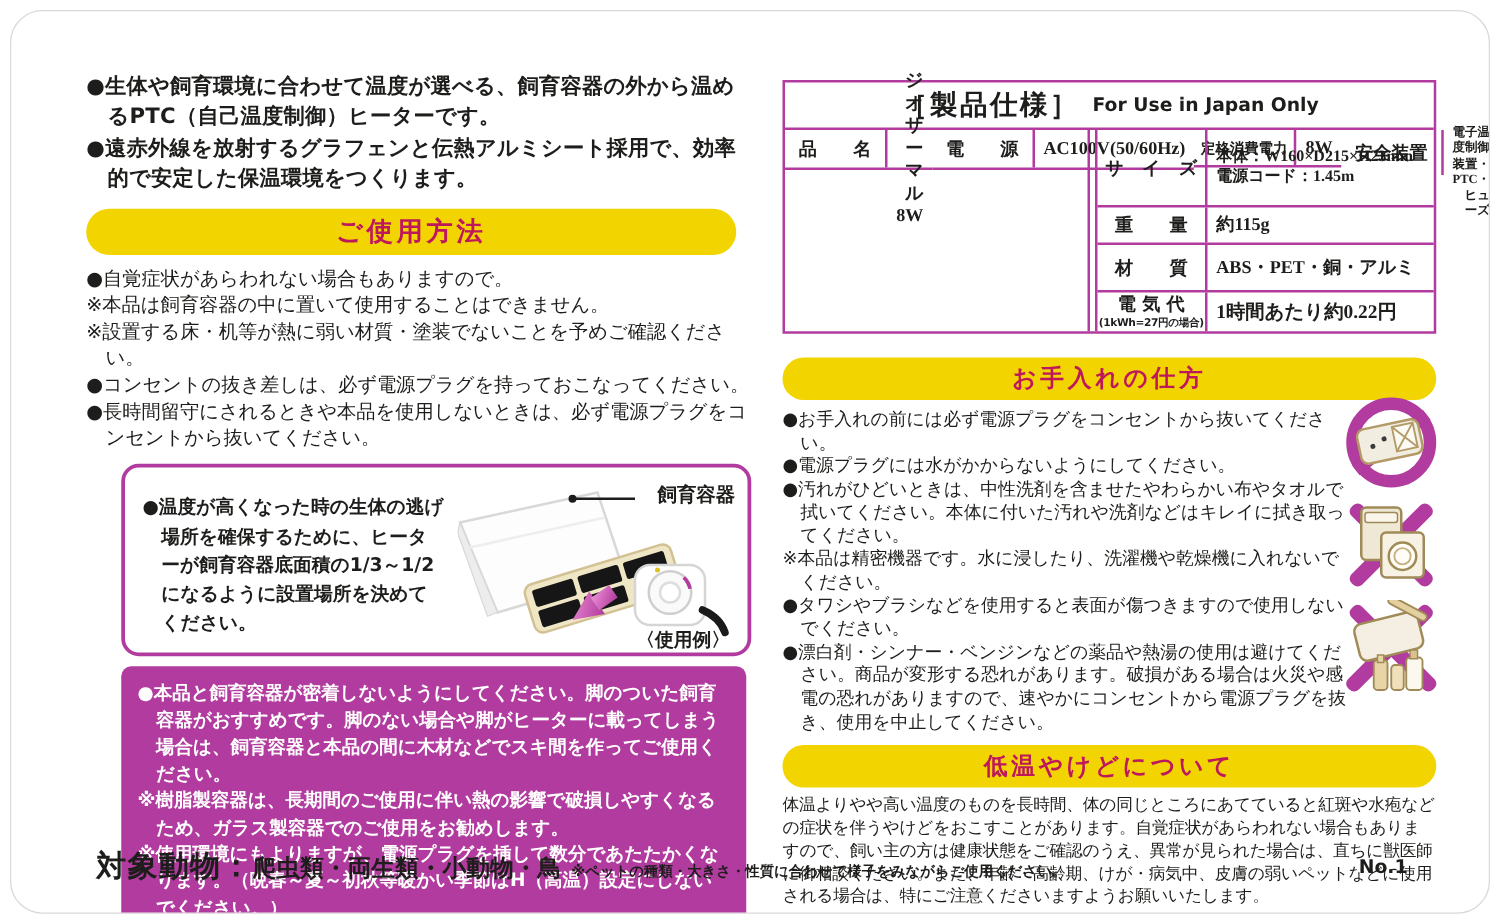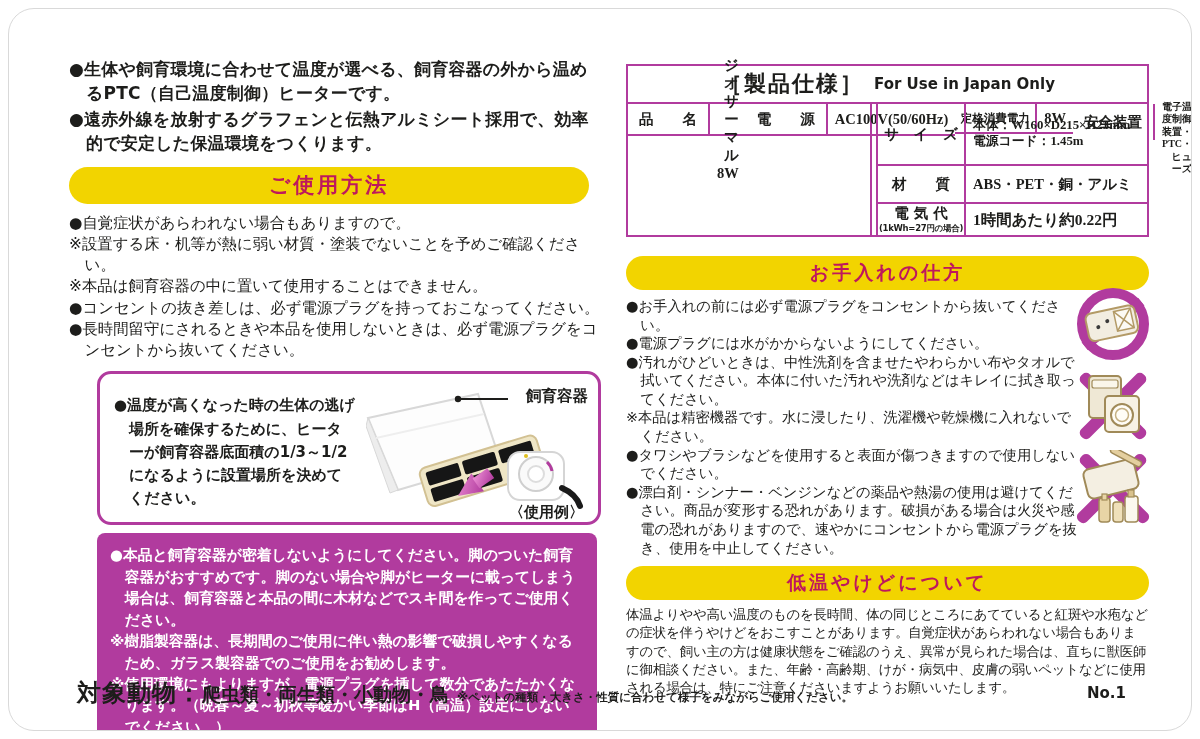--- a/index.html
+++ b/index.html
@@ -83,22 +83,22 @@
 
     <div class="intro">
       <p class="hang">●生体や飼育環境に合わせて温度が選べる、飼育容器の外から温めるPTC（自己温度制御）ヒーターです。</p>
       <p class="hang">●遠赤外線を放射するグラフェンと伝熱アルミシート採用で、効率的で安定した保温環境をつくります。</p>
     </div>
 
     <div class="pill pill-left">ご使用方法</div>
 
     <div class="usage">
       <div class="hang">●自覚症状があらわれない場合もありますので。</div>
+      <div class="hang">※本品は飼育容器の中に置いて使用することはできません。</div>
       <div class="hang">※設置する床・机等が熱に弱い材質・塗装でないことを予めご確認ください。</div>
-      <div class="hang">※本品は飼育容器の中に置いて使用することはできません。</div>
       <div class="hang">●コンセントの抜き差しは、必ず電源プラグを持っておこなってください。</div>
       <div class="hang">●長時間留守にされるときや本品を使用しないときは、必ず電源プラグをコンセントから抜いてください。</div>
     </div>
 
     <div class="place-box">
       <div class="place-text hang">●温度が高くなった時の生体の逃げ場所を確保するために、ヒーターが飼育容器底面積の1/3～1/2になるように設置場所を決めてください。</div>
       <div class="place-illus">
         <svg width="218" height="132" viewBox="0 0 218 132">
           <defs>
             <linearGradient id="agrad" x1="0" y1="0" x2="1" y2="1">
@@ -183,20 +183,24 @@
           </div>
         </div>
         <div class="spec-gap"></div>
         <div class="spec-colR">
           <div class="srow" style="height:60px">
             <div class="slabel">サ　イ　ズ</div>
             <div class="svalue tiny-val">
               <span>本体：W160×D215×H23mm</span>
               <span>電源コード：1.45m</span>
             </div>
+          </div>
+          <div class="srow" style="height:28px">
+            <div class="slabel">重　　量</div>
+            <div class="svalue">約115g</div>
           </div>
           <div class="srow" style="height:36px">
             <div class="slabel">材　　質</div>
             <div class="svalue">ABS・PET・銅・アルミ</div>
           </div>
           <div class="srow" style="height:48px">
             <div class="slabel">
               <span>電 気 代</span>
               <span class="sub-note">(1kWh=27円の場合)</span>
             </div>

